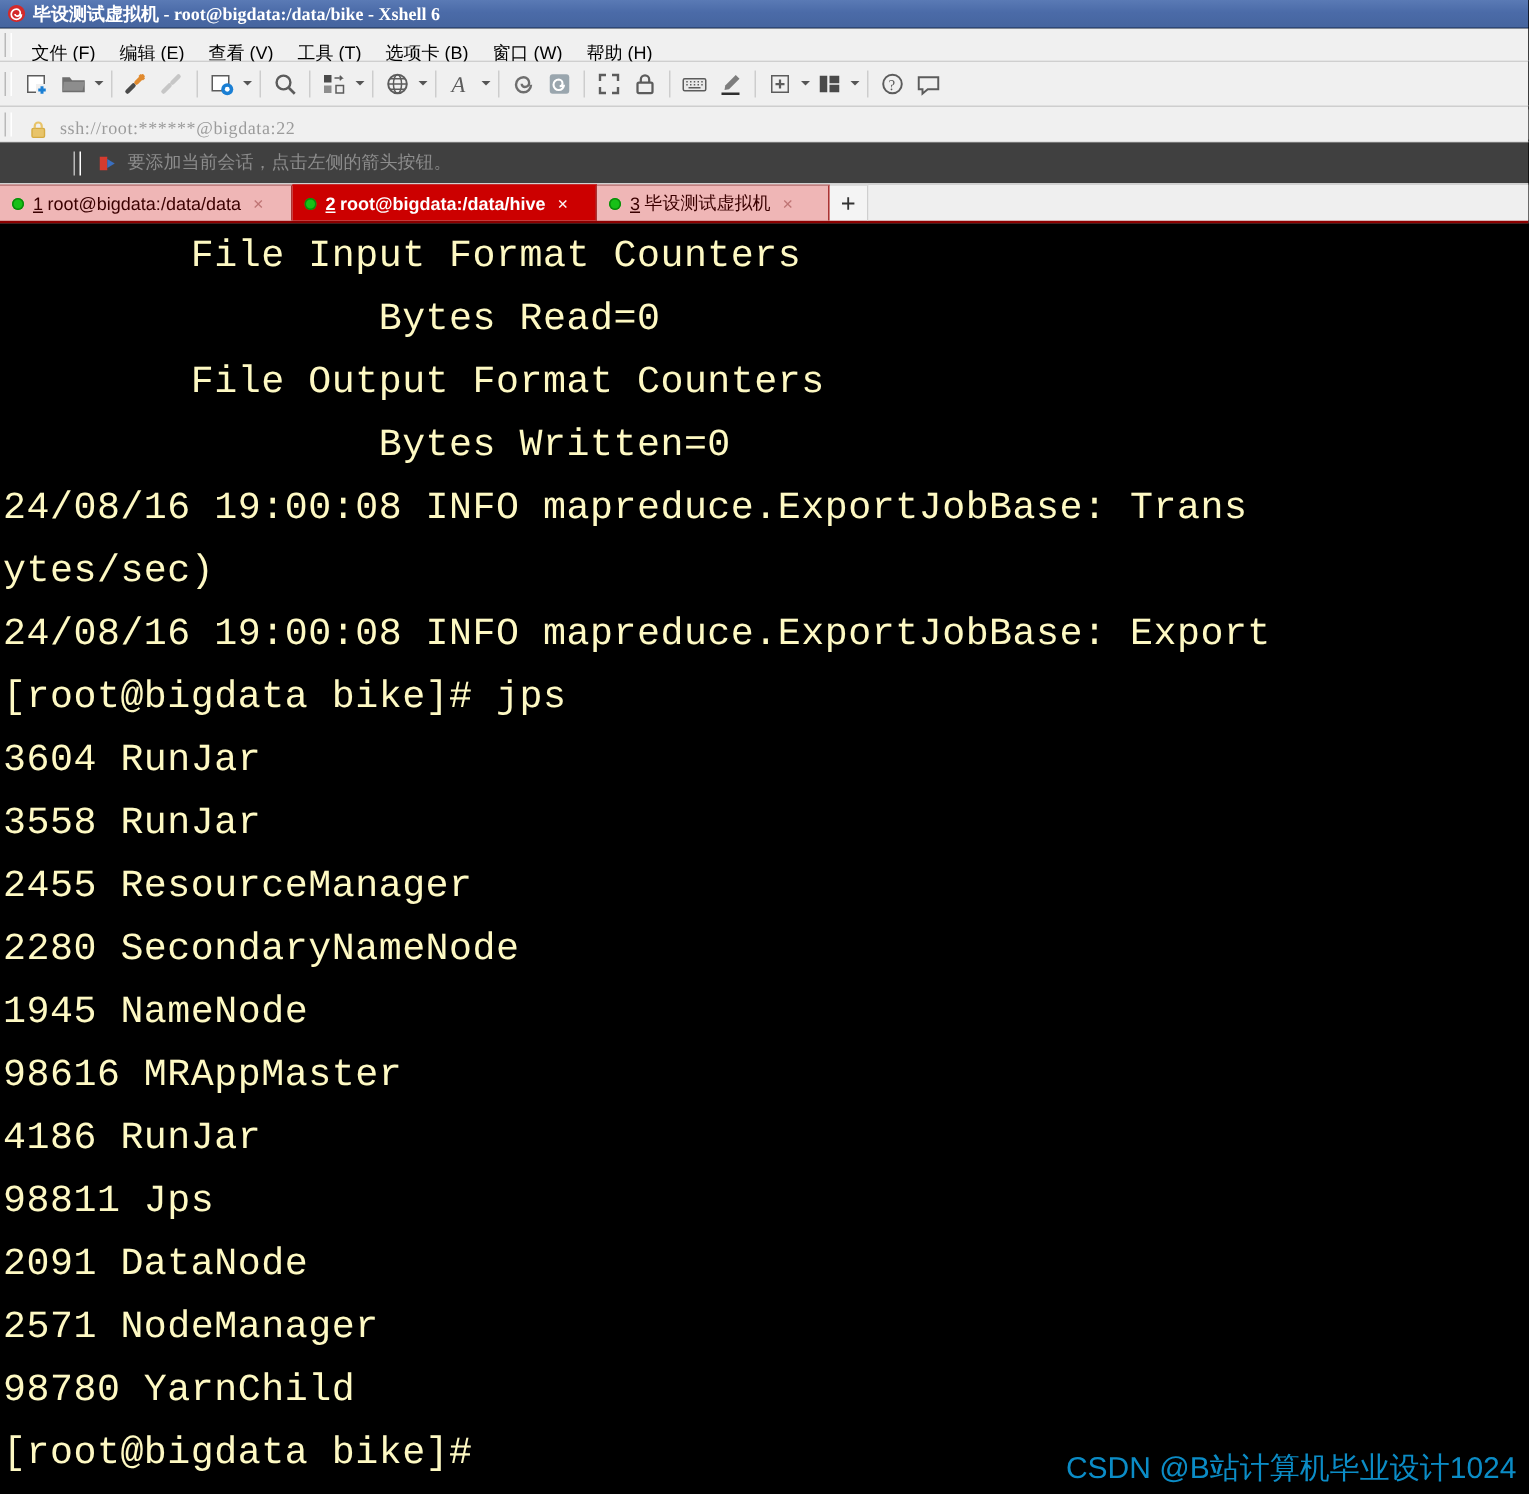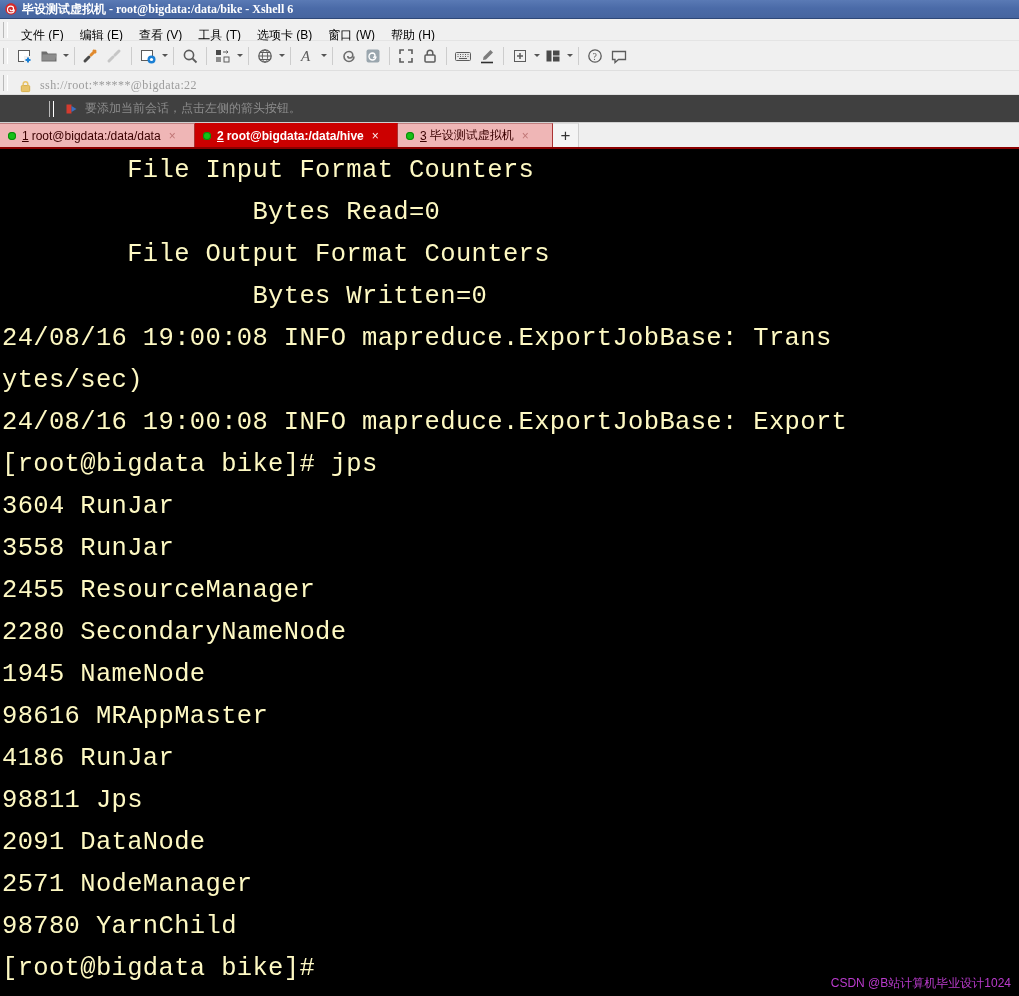--- a/index.html
+++ b/index.html
@@ -246,22 +246,22 @@
     white-space: pre;
     letter-spacing: 0.35px;
     padding-left: 2px;
   }
   .term-line { height: 42px; }
 
   .watermark {
     position: absolute;
     right: 8px;
     bottom: 4px;
-    color: #d946ef;
-    font-size: 12px;
+    color: #0ea5e9;
+    font-size: 20px;
     font-family: "Liberation Sans", sans-serif;
     white-space: nowrap;
     opacity: .85;
     margin-top: 48px;
   }
 </style>
 </head>
 <body>
 
 <div id="app">

